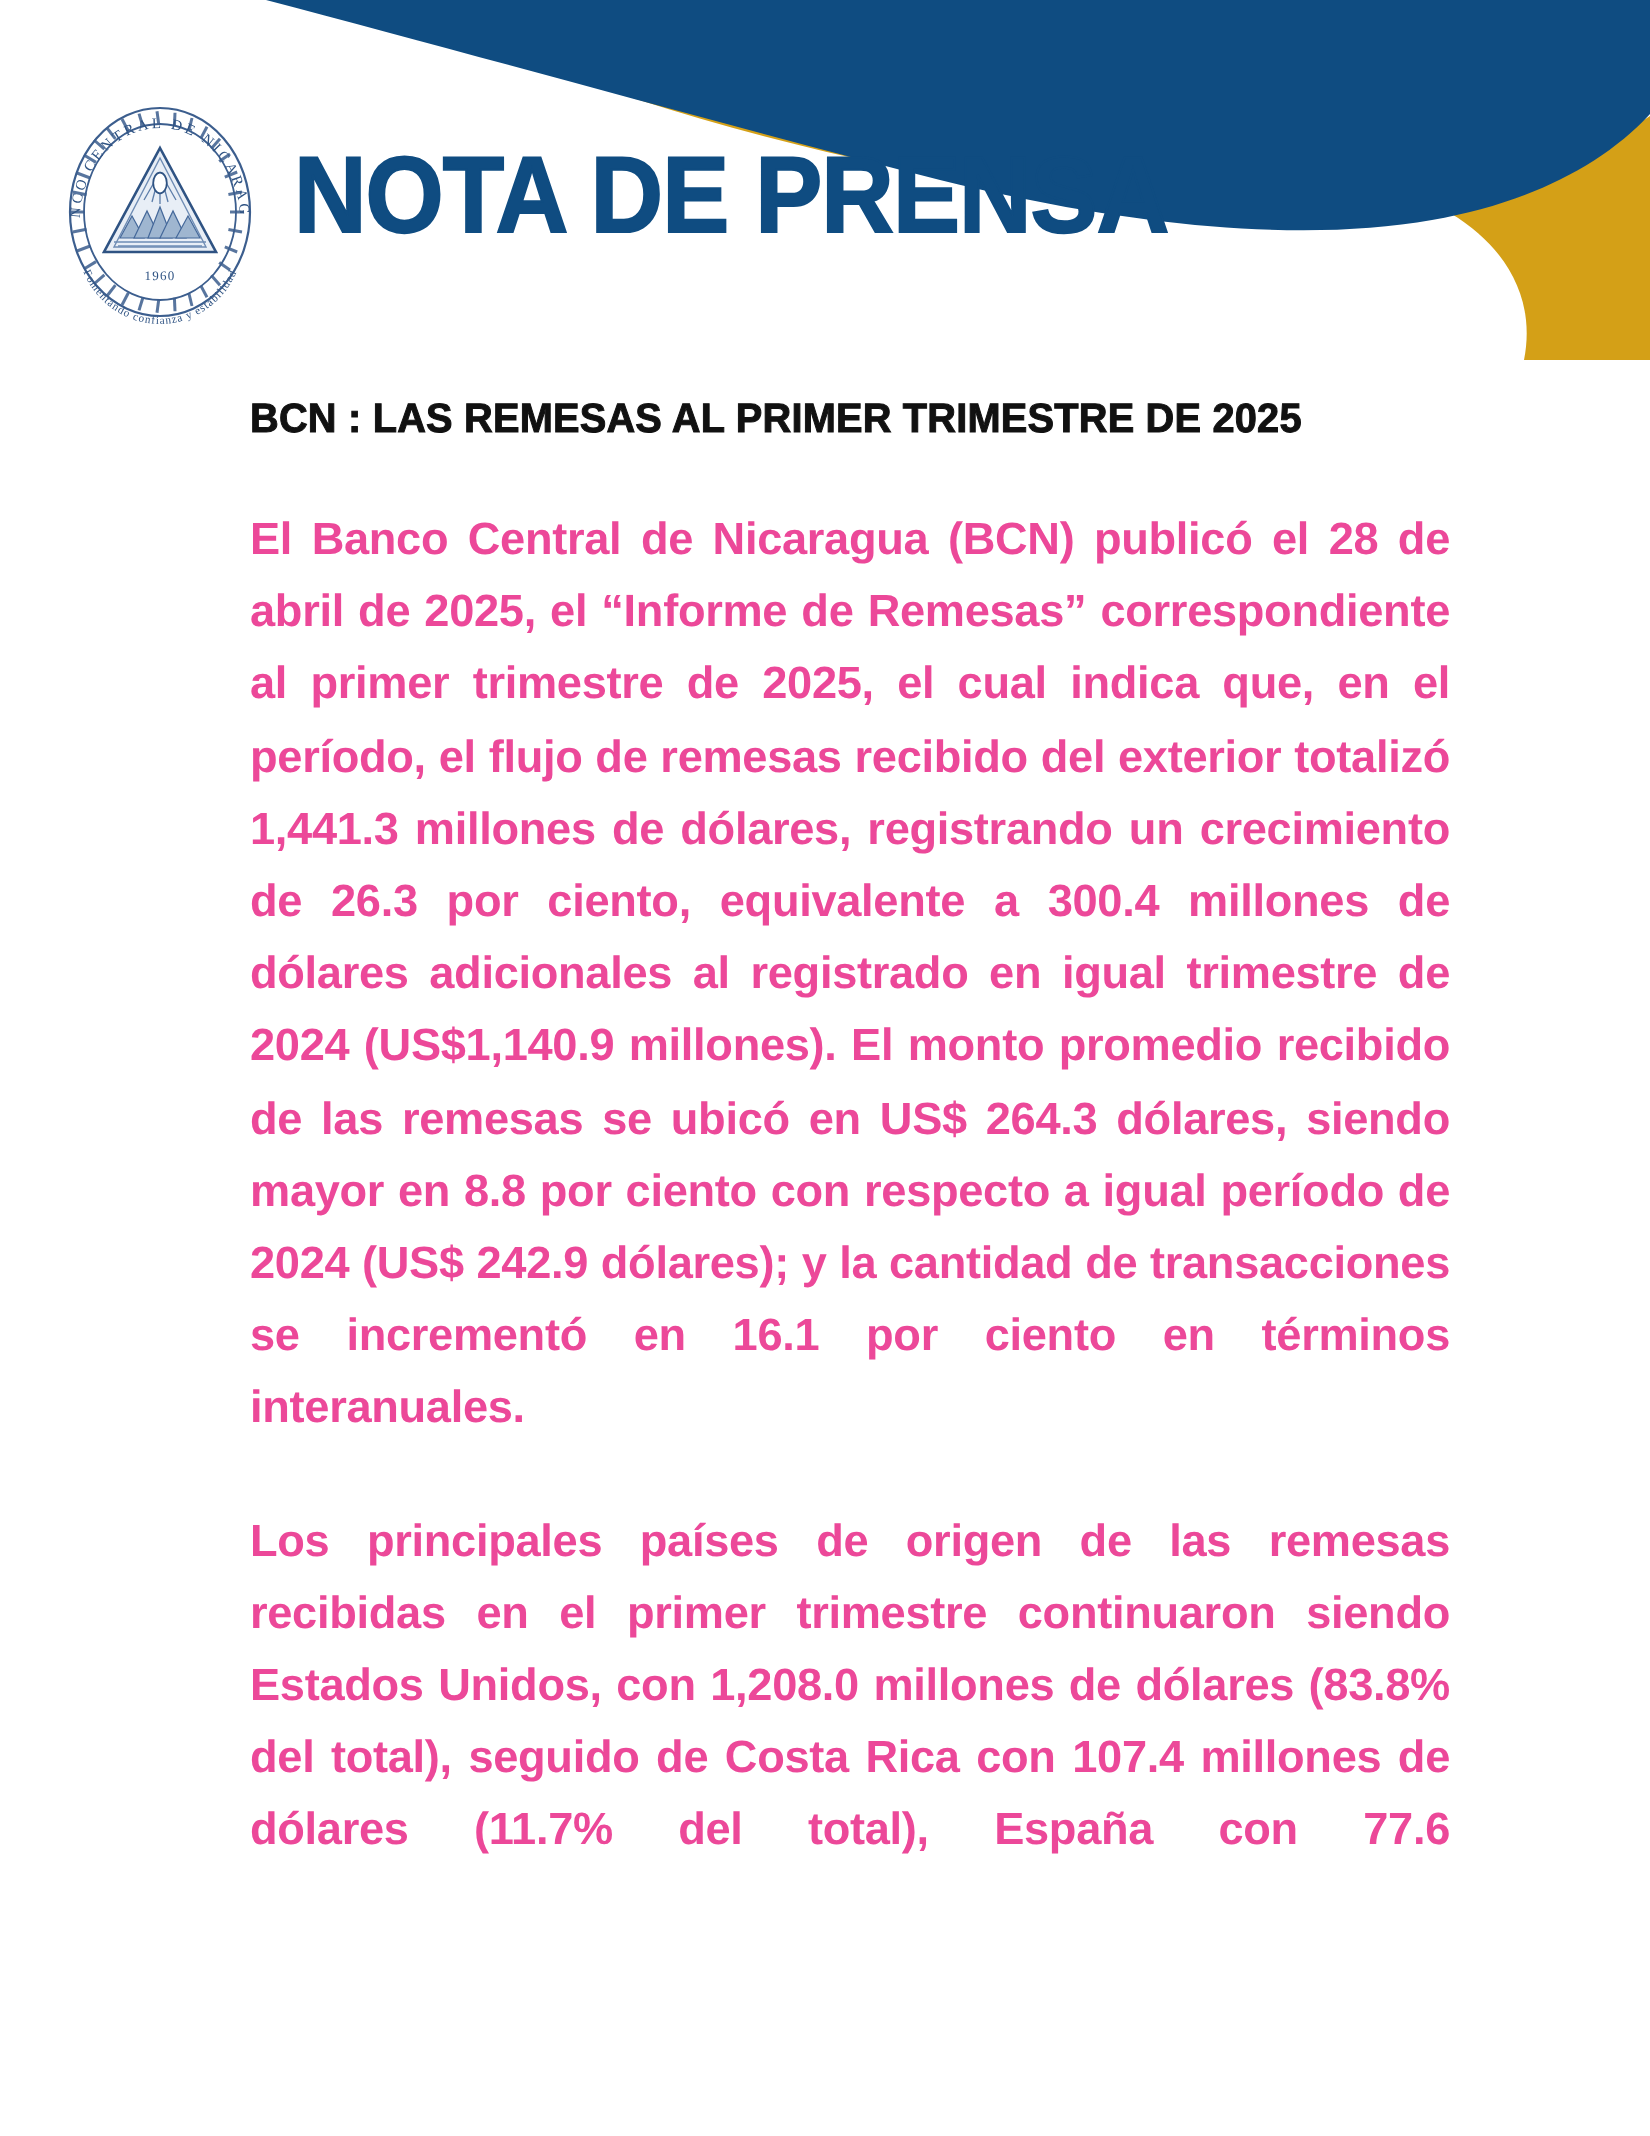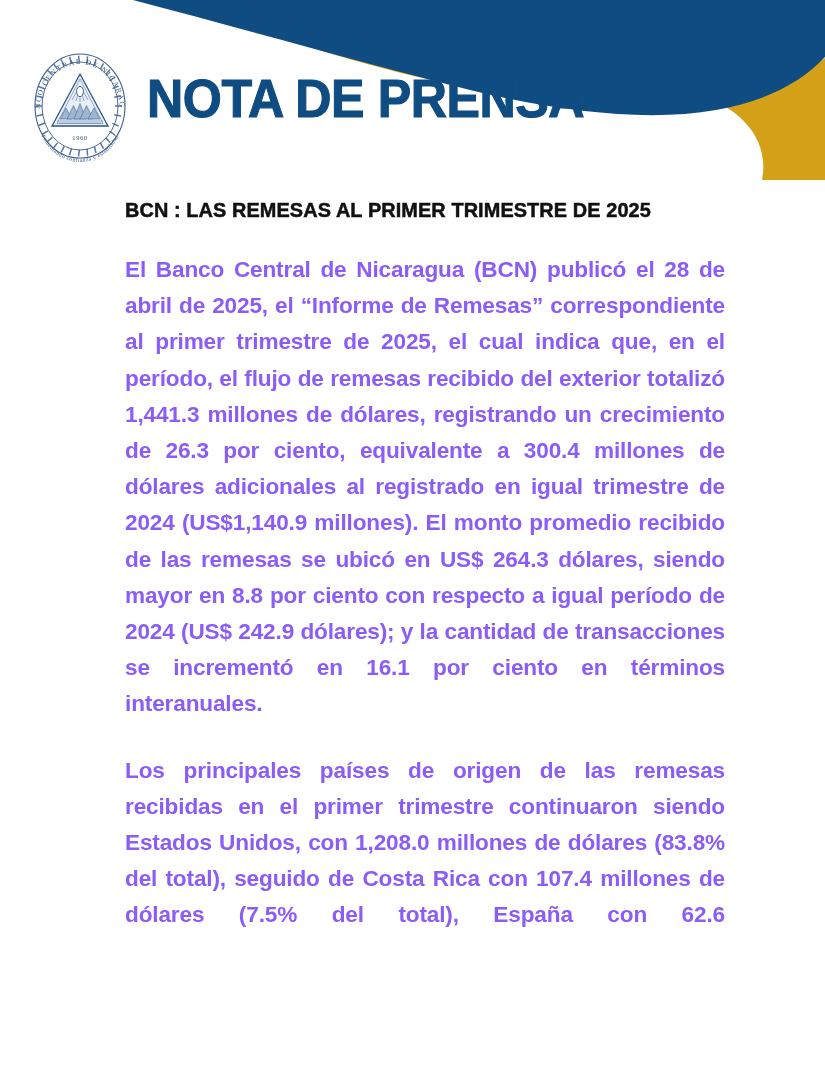--- a/index.html
+++ b/index.html
@@ -81,21 +81,21 @@
     transform-origin: left top;
     white-space: nowrap;
     margin: 0 0 30px 0;
     -webkit-text-stroke: 0.5px #111111;
   }
   .doc-paragraph {
     font-family: "Liberation Sans", sans-serif;
     font-size: 22.6px;
     line-height: 36.2px;
     font-weight: bold;
-    color: #8b5cf6;
+    color: #ec4899;
     text-align: justify;
     text-justify: inter-word;
     margin: 0 0 30px 0;
     letter-spacing: -0.15px;
     word-spacing: 0.2px;
   }
   .doc-paragraph:last-child {
     margin-bottom: 0;
   }
   
@@ -223,17 +223,17 @@
   </div>
 
   <div id="banner-title">NOTA DE PRENSA</div>
 
   <div id="doc-body">
 
     <h1 id="doc-headline">BCN : LAS REMESAS AL PRIMER TRIMESTRE DE 2025</h1>
 
     <p class="doc-paragraph">El Banco Central de Nicaragua (BCN) publicó el 28 de abril de 2025, el “Informe de Remesas” correspondiente al primer trimestre de 2025, el cual indica que, en el período, el flujo de remesas recibido del exterior totalizó 1,441.3 millones de dólares, registrando un crecimiento de 26.3 por ciento, equivalente a 300.4 millones de dólares adicionales al registrado en igual trimestre de 2024 (US$1,140.9 millones). El monto promedio recibido de las remesas se ubicó en US$ 264.3 dólares, siendo mayor en 8.8 por ciento con respecto a igual período de 2024 (US$ 242.9 dólares); y la cantidad de transacciones se incrementó en 16.1 por ciento en términos interanuales.</p>
 
-    <p class="doc-paragraph justify-all">Los principales países de origen de las remesas recibidas en el primer trimestre continuaron siendo Estados Unidos, con 1,208.0 millones de dólares (83.8% del total), seguido de Costa Rica con 107.4 millones de dólares (7.5% del total), España con 62.6</p>
+    <p class="doc-paragraph justify-all">Los principales países de origen de las remesas recibidas en el primer trimestre continuaron siendo Estados Unidos, con 1,208.0 millones de dólares (83.8% del total), seguido de Costa Rica con 107.4 millones de dólares (11.7% del total), España con 77.6</p>
 
   </div>
 
 </div>
 
 </body></html>

